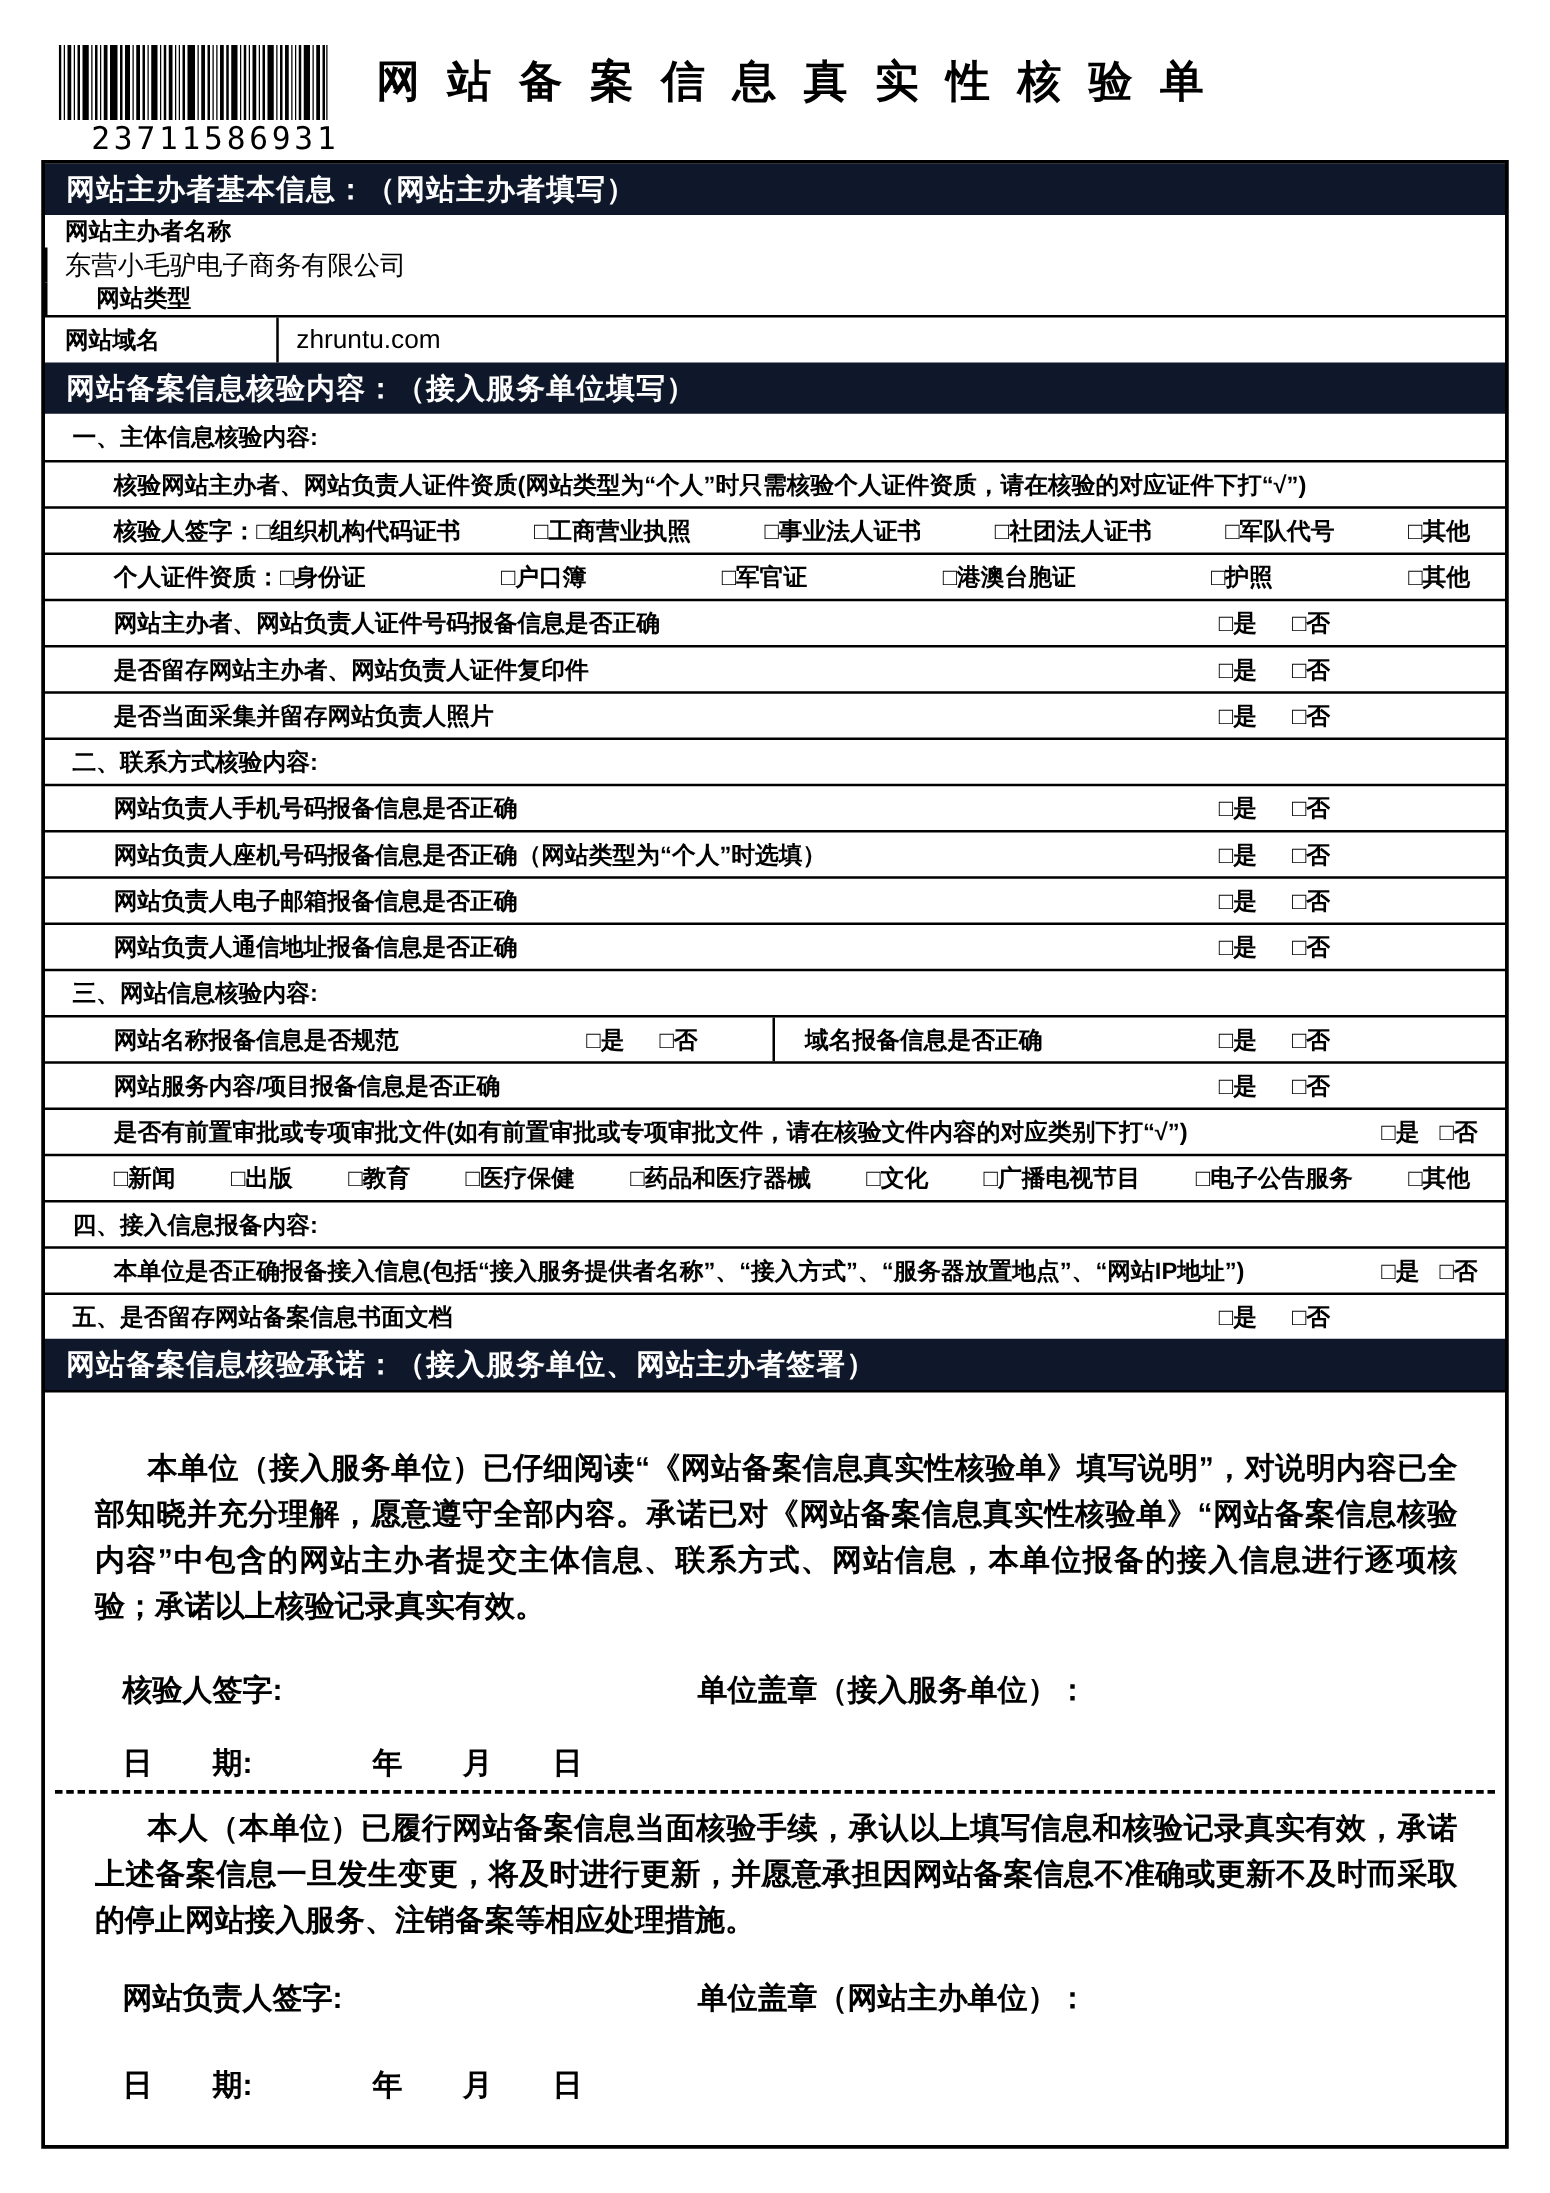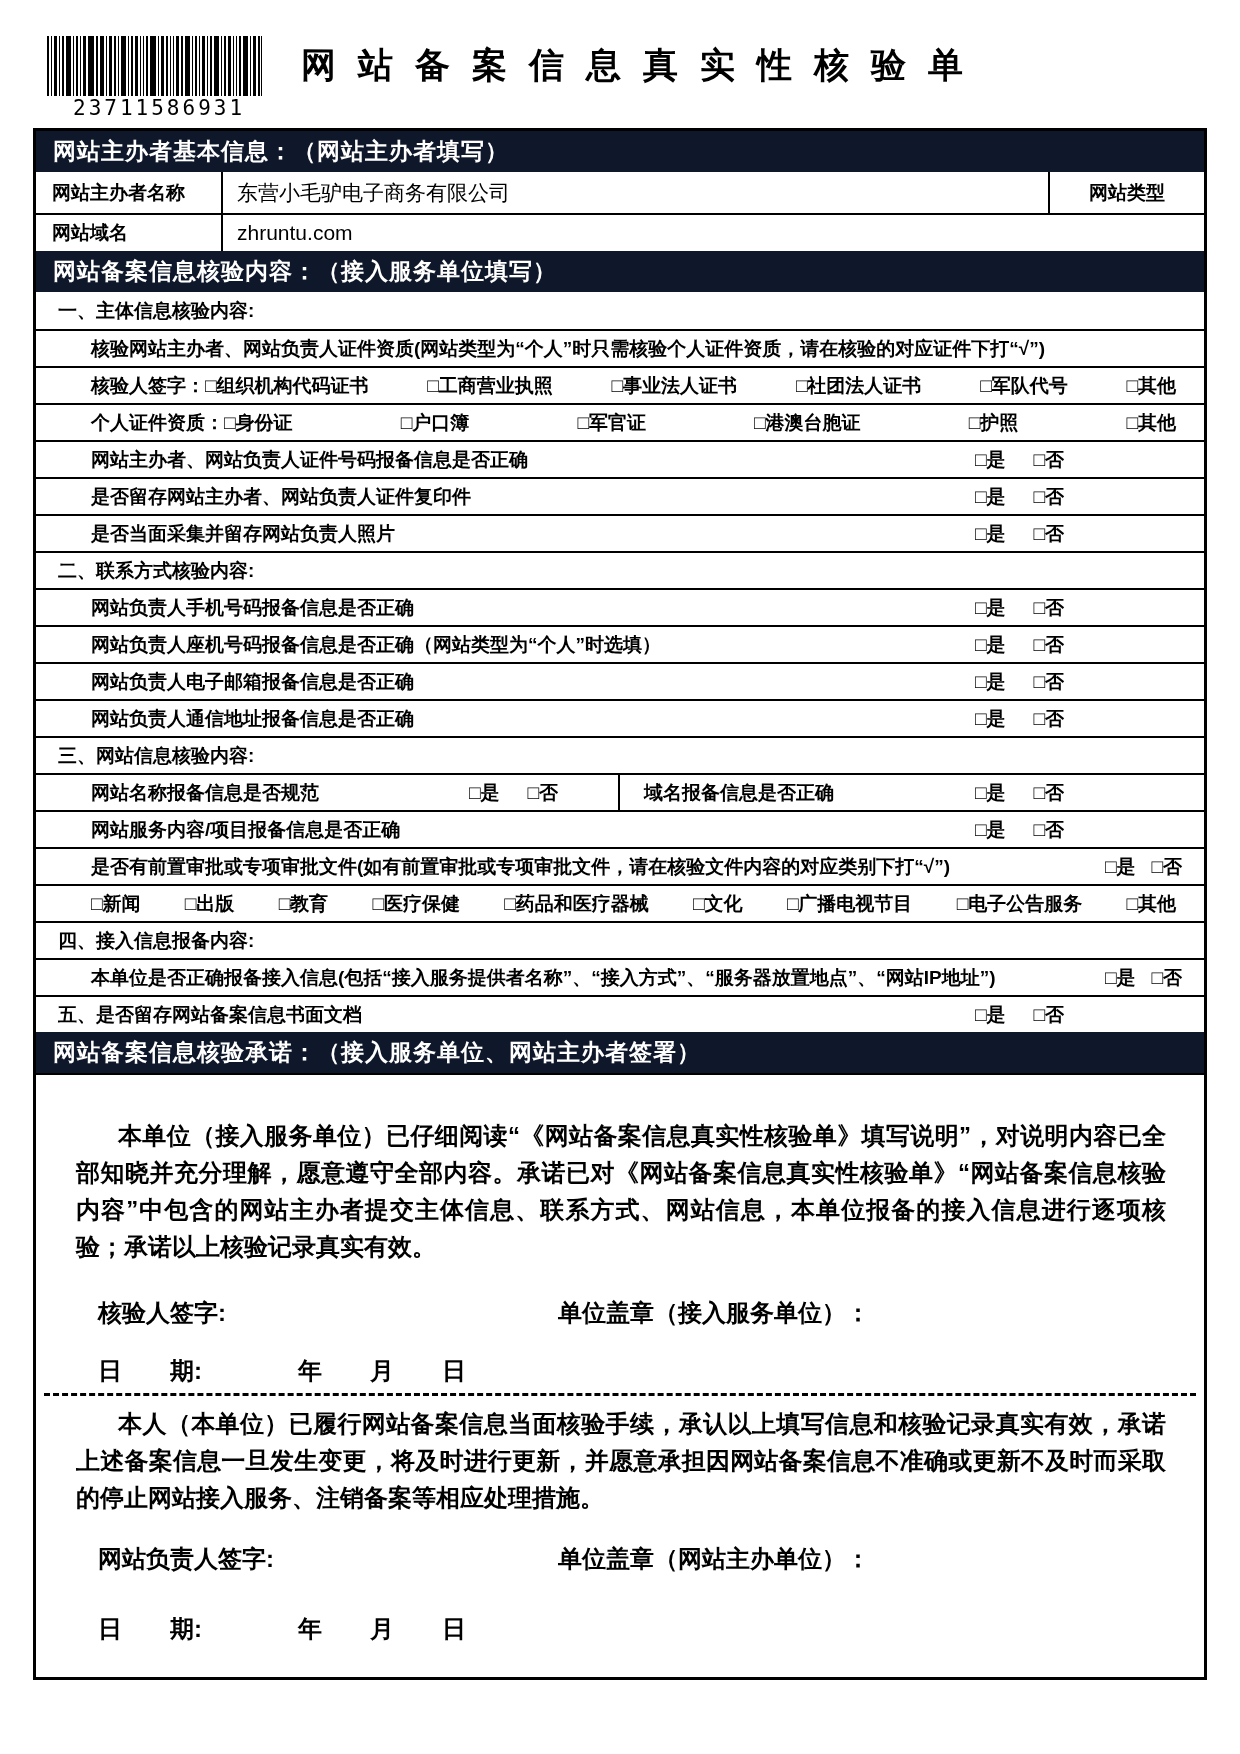--- a/index.html
+++ b/index.html
@@ -10,21 +10,21 @@
     color:#000; font-weight:bold;
   }
   .page { position:absolute; inset:0; background:#ffffff; }
 
   
   .doc-head { position:absolute; left:33px; top:30px; right:33px; height:96px; }
   .barcode-wrap { position:absolute; left:14px; top:6px; width:222px; }
   .barcode-svg { display:block; }
   .barcode-num {
     font-family:"DejaVu Sans Mono", monospace; font-weight:normal;
-    font-size:21px; letter-spacing:3px; padding-left:26px; margin-top:0px;
+    font-size:25px; letter-spacing:3px; padding-left:26px; margin-top:0px;
   }
   .doc-title {
     position:absolute; left:268px; top:12px;
     font-size:35px; letter-spacing:22px; white-space:nowrap; font-weight:bold;
   }
 
   
   .form {
     position:absolute; left:33px; top:128px; width:1174px;
     border:3px solid #000; background:#fff;
@@ -36,21 +36,21 @@
   }
   .row {
     display:flex; align-items:stretch; min-height:37px;
     border-top:2px solid #000; font-size:19px;
   }
   .row > * { display:flex; align-items:center; }
   .cell-label { width:185px; padding-left:16px; }
   .cell-value { flex:1; padding-left:14px; font-weight:normal; font-size:21px; border-left:2px solid #000; }
   .cell-type  { width:156px; justify-content:center; border-left:2px solid #000; }
   .cell-opts  { width:235px; border-left:2px solid #000; padding-left:18px; gap:42px; }
-  .r-basic { min-height:41px; }
+  .r-basic { min-height:41px;flex-direction:column; }
   .r-domain { min-height:38px; }
 
   .sec   { padding-left:22px; }
   .note  { padding-left:55px; }
   .q     { padding-left:55px; }
   .q .q-label { flex:1; padding-right:8px; }
   .sec-q { padding-left:22px; }
   .sec-q .q-label { flex:1; }
   .yn { display:flex; align-items:center; gap:28px; padding-right:140px; }
   .tight .yn { padding-right:22px; gap:16px; }

